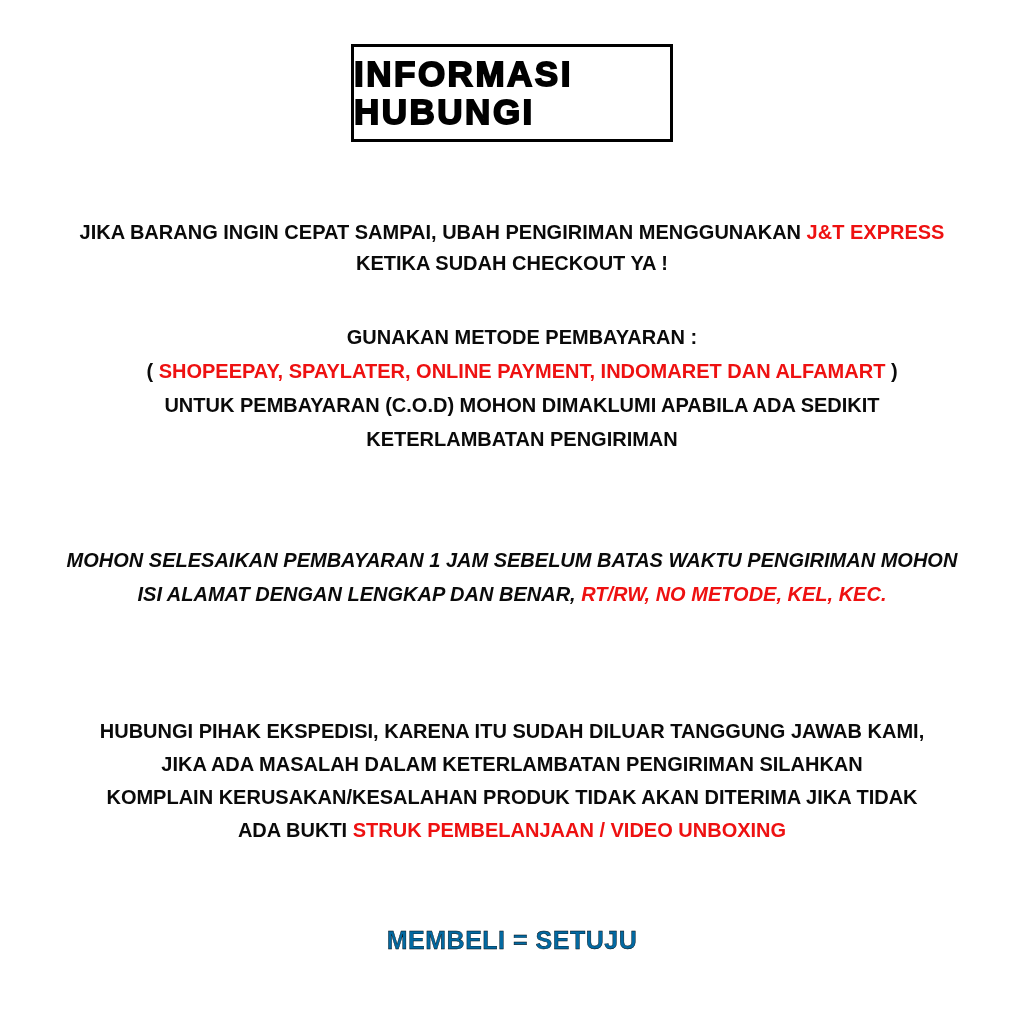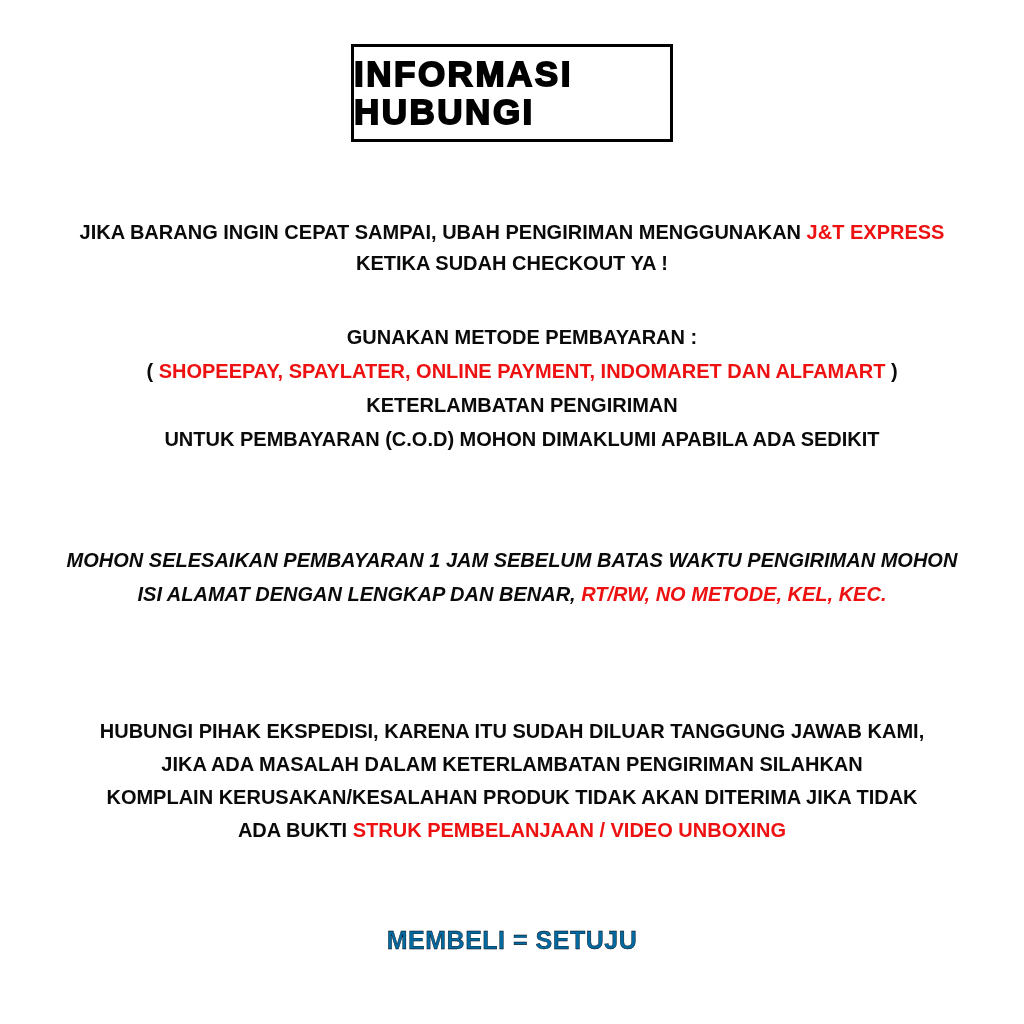--- a/index.html
+++ b/index.html
@@ -82,22 +82,22 @@
   </div>
 
   <div class="para p1">
     <div class="line"><span>JIKA BARANG INGIN CEPAT SAMPAI, UBAH PENGIRIMAN MENGGUNAKAN </span><span class="red">J&amp;T EXPRESS</span></div>
     <div class="line"><span>KETIKA SUDAH CHECKOUT YA !</span></div>
   </div>
 
   <div class="para p2">
     <div class="line"><span>GUNAKAN METODE PEMBAYARAN :</span></div>
     <div class="line"><span>( </span><span class="red">SHOPEEPAY, SPAYLATER, ONLINE PAYMENT, INDOMARET DAN ALFAMART</span><span> )</span></div>
+    <div class="line"><span>UNTUK PEMBAYARAN (C.O.D) MOHON DIMAKLUMI APABILA ADA SEDIKIT</span></div>
     <div class="line"><span>KETERLAMBATAN PENGIRIMAN</span></div>
-    <div class="line"><span>UNTUK PEMBAYARAN (C.O.D) MOHON DIMAKLUMI APABILA ADA SEDIKIT</span></div>
   </div>
 
   <div class="para p3">
     <div class="line"><span>MOHON SELESAIKAN PEMBAYARAN 1 JAM SEBELUM BATAS WAKTU PENGIRIMAN MOHON</span></div>
     <div class="line"><span>ISI ALAMAT DENGAN LENGKAP DAN BENAR, </span><span class="red">RT/RW, NO METODE, KEL, KEC.</span></div>
   </div>
 
   <div class="para p4">
     <div class="line"><span>HUBUNGI PIHAK EKSPEDISI, KARENA ITU SUDAH DILUAR TANGGUNG JAWAB KAMI,</span></div>
     <div class="line"><span>JIKA ADA MASALAH DALAM KETERLAMBATAN PENGIRIMAN SILAHKAN</span></div>

